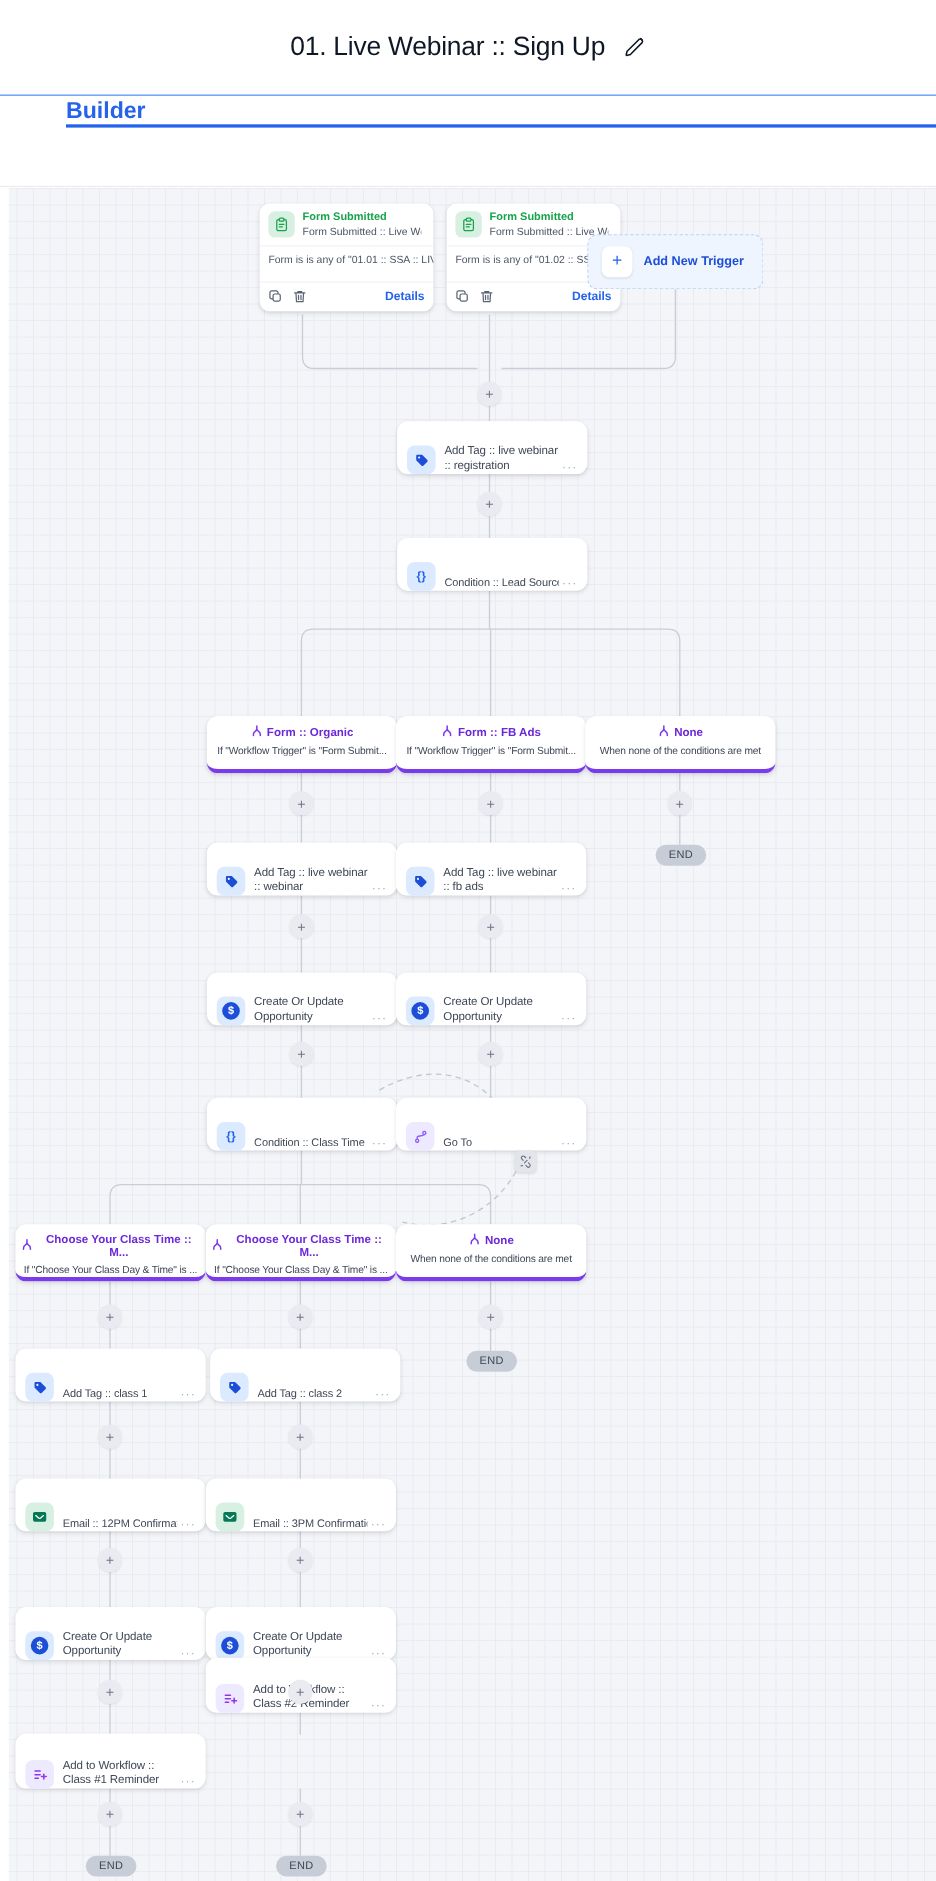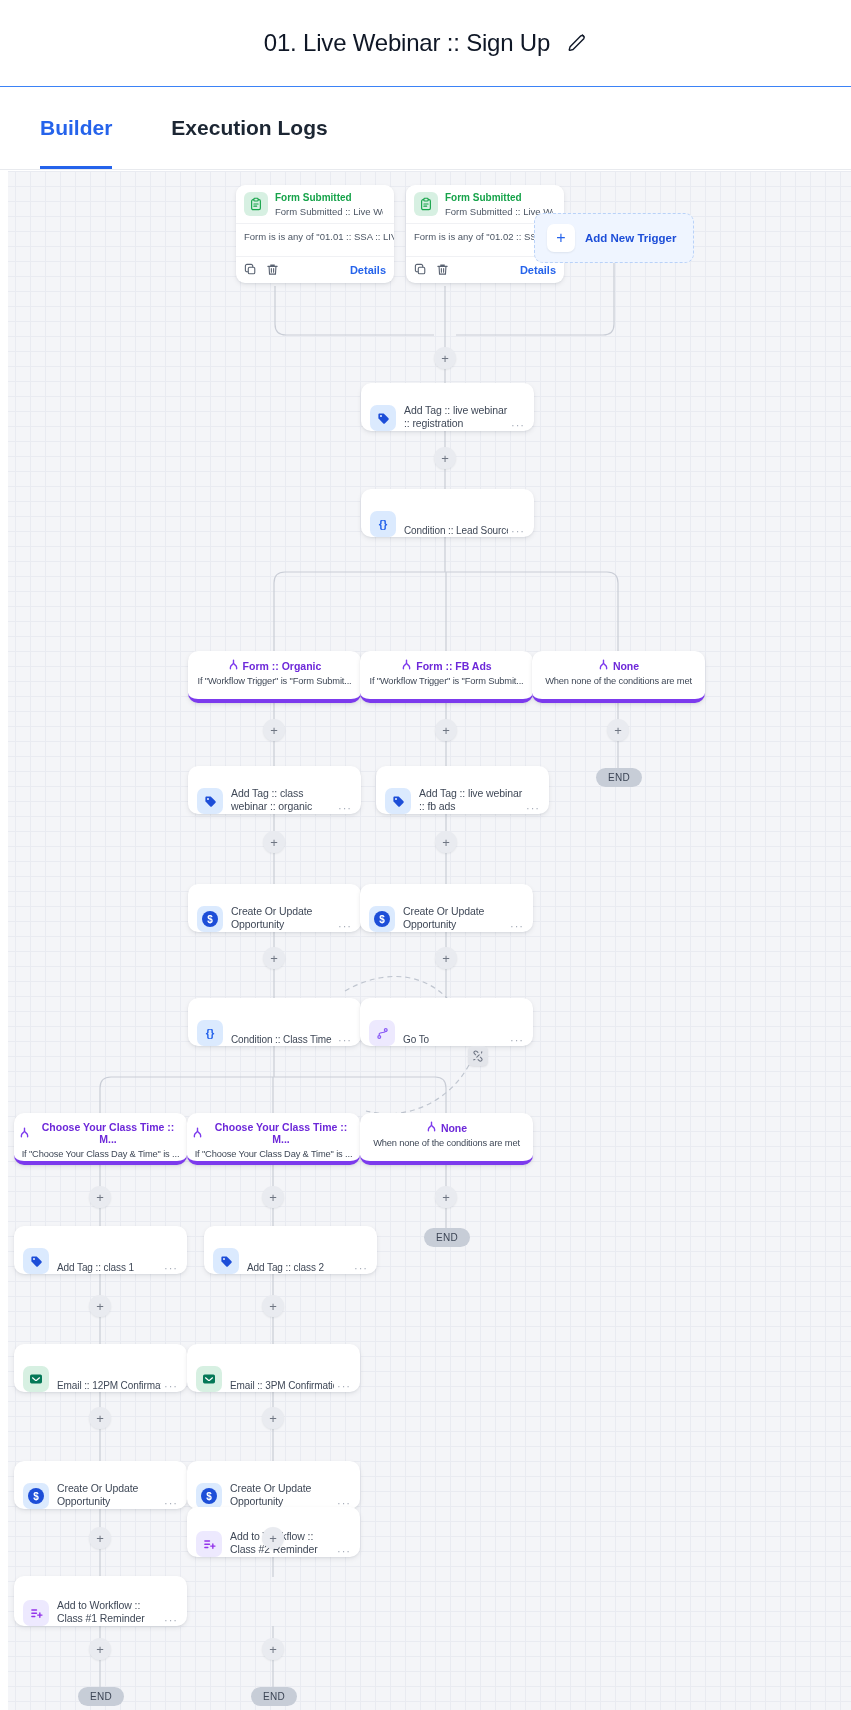--- a/index.html
+++ b/index.html
@@ -7,21 +7,21 @@
   .page{position:relative;width:851px;height:1710px;}
 
   
   .titlebar{position:absolute;left:0;top:0;width:851px;height:86px;background:#fff;
     border-bottom:2px solid #3b82f6;display:flex;align-items:center;justify-content:center;gap:16px;}
   .wf-title{font-size:24px;font-weight:500;color:#0f1726;letter-spacing:-0.2px;}
   .edit-ic{display:inline-flex;cursor:pointer;}
 
   
   .tabbar{position:absolute;left:0;top:87px;width:851px;height:83px;background:#fff;
-    border-bottom:1px solid #e8eaee;display:flex;align-items:stretch;padding-left:40px;gap:59px;box-sizing:border-box;}
+    border-bottom:1px solid #e8eaee;display:flex;align-items:stretch;padding-left:60px;gap:59px;box-sizing:border-box;flex-direction:column;}
   .tab{display:flex;align-items:center;font-size:21px;font-weight:600;color:#1c2633;cursor:pointer;
     border-bottom:3px solid transparent;padding-top:2px;}
   .tab.active{color:#2563eb;border-bottom-color:#2563eb;}
 
   
   .canvas{position:absolute;left:0;top:171px;width:851px;height:1539px;background:#f4f5f8;
     background-image:linear-gradient(to right,#e9ebf1 1px,transparent 1px),
                      linear-gradient(to bottom,#e9ebf1 1px,transparent 1px);
     background-size:15px 15px;}
   .edge-strip{position:absolute;left:0;top:0;width:8px;height:1539px;background:#fff;}
@@ -244,24 +244,24 @@
       <div class="bsub">When none of the conditions are met</div>
     </div>
 
     <div class="node" style="left:188px;top:595px">
       <span class="nicon icon-blue">
           <svg viewBox="0 0 14 14" width="13" height="13">
             <path fill="#1d4ed8" d="M1.5 2.6c0-.6.5-1.1 1.1-1.1h4.1c.3 0 .6.1.8.3l4.9 4.9c.4.4.4 1.1 0 1.6l-4 4c-.4.4-1.1.4-1.6 0L1.9 7.4a1.1 1.1 0 0 1-.4-.8z"></path>
             <circle cx="4.3" cy="4.3" r="1" fill="#fff"></circle>
           </svg>
         </span>
-      <span class="nlabel">Add Tag :: class webinar :: organic</span>
-      <span class="ndots">···</span>
-    </div>
-    <div class="node" style="left:376px;top:595px">
+      <span class="nlabel">Add Tag :: live webinar :: webinar</span>
+      <span class="ndots">···</span>
+    </div>
+    <div class="node" style="left:360px;top:595px">
       <span class="nicon icon-blue">
           <svg viewBox="0 0 14 14" width="13" height="13">
             <path fill="#1d4ed8" d="M1.5 2.6c0-.6.5-1.1 1.1-1.1h4.1c.3 0 .6.1.8.3l4.9 4.9c.4.4.4 1.1 0 1.6l-4 4c-.4.4-1.1.4-1.6 0L1.9 7.4a1.1 1.1 0 0 1-.4-.8z"></path>
             <circle cx="4.3" cy="4.3" r="1" fill="#fff"></circle>
           </svg>
         </span>
       <span class="nlabel">Add Tag :: live webinar :: fb ads</span>
       <span class="ndots">···</span>
     </div>
 
@@ -336,21 +336,21 @@
     <div class="node one" style="left:14px;top:1055px">
       <span class="nicon icon-blue">
           <svg viewBox="0 0 14 14" width="13" height="13">
             <path fill="#1d4ed8" d="M1.5 2.6c0-.6.5-1.1 1.1-1.1h4.1c.3 0 .6.1.8.3l4.9 4.9c.4.4.4 1.1 0 1.6l-4 4c-.4.4-1.1.4-1.6 0L1.9 7.4a1.1 1.1 0 0 1-.4-.8z"></path>
             <circle cx="4.3" cy="4.3" r="1" fill="#fff"></circle>
           </svg>
         </span>
       <span class="nlabel">Add Tag :: class 1</span>
       <span class="ndots">···</span>
     </div>
-    <div class="node one" style="left:204px;top:1055px">
+    <div class="node one" style="left:191px;top:1055px">
       <span class="nicon icon-blue">
           <svg viewBox="0 0 14 14" width="13" height="13">
             <path fill="#1d4ed8" d="M1.5 2.6c0-.6.5-1.1 1.1-1.1h4.1c.3 0 .6.1.8.3l4.9 4.9c.4.4.4 1.1 0 1.6l-4 4c-.4.4-1.1.4-1.6 0L1.9 7.4a1.1 1.1 0 0 1-.4-.8z"></path>
             <circle cx="4.3" cy="4.3" r="1" fill="#fff"></circle>
           </svg>
         </span>
       <span class="nlabel">Add Tag :: class 2</span>
       <span class="ndots">···</span>
     </div>
 

